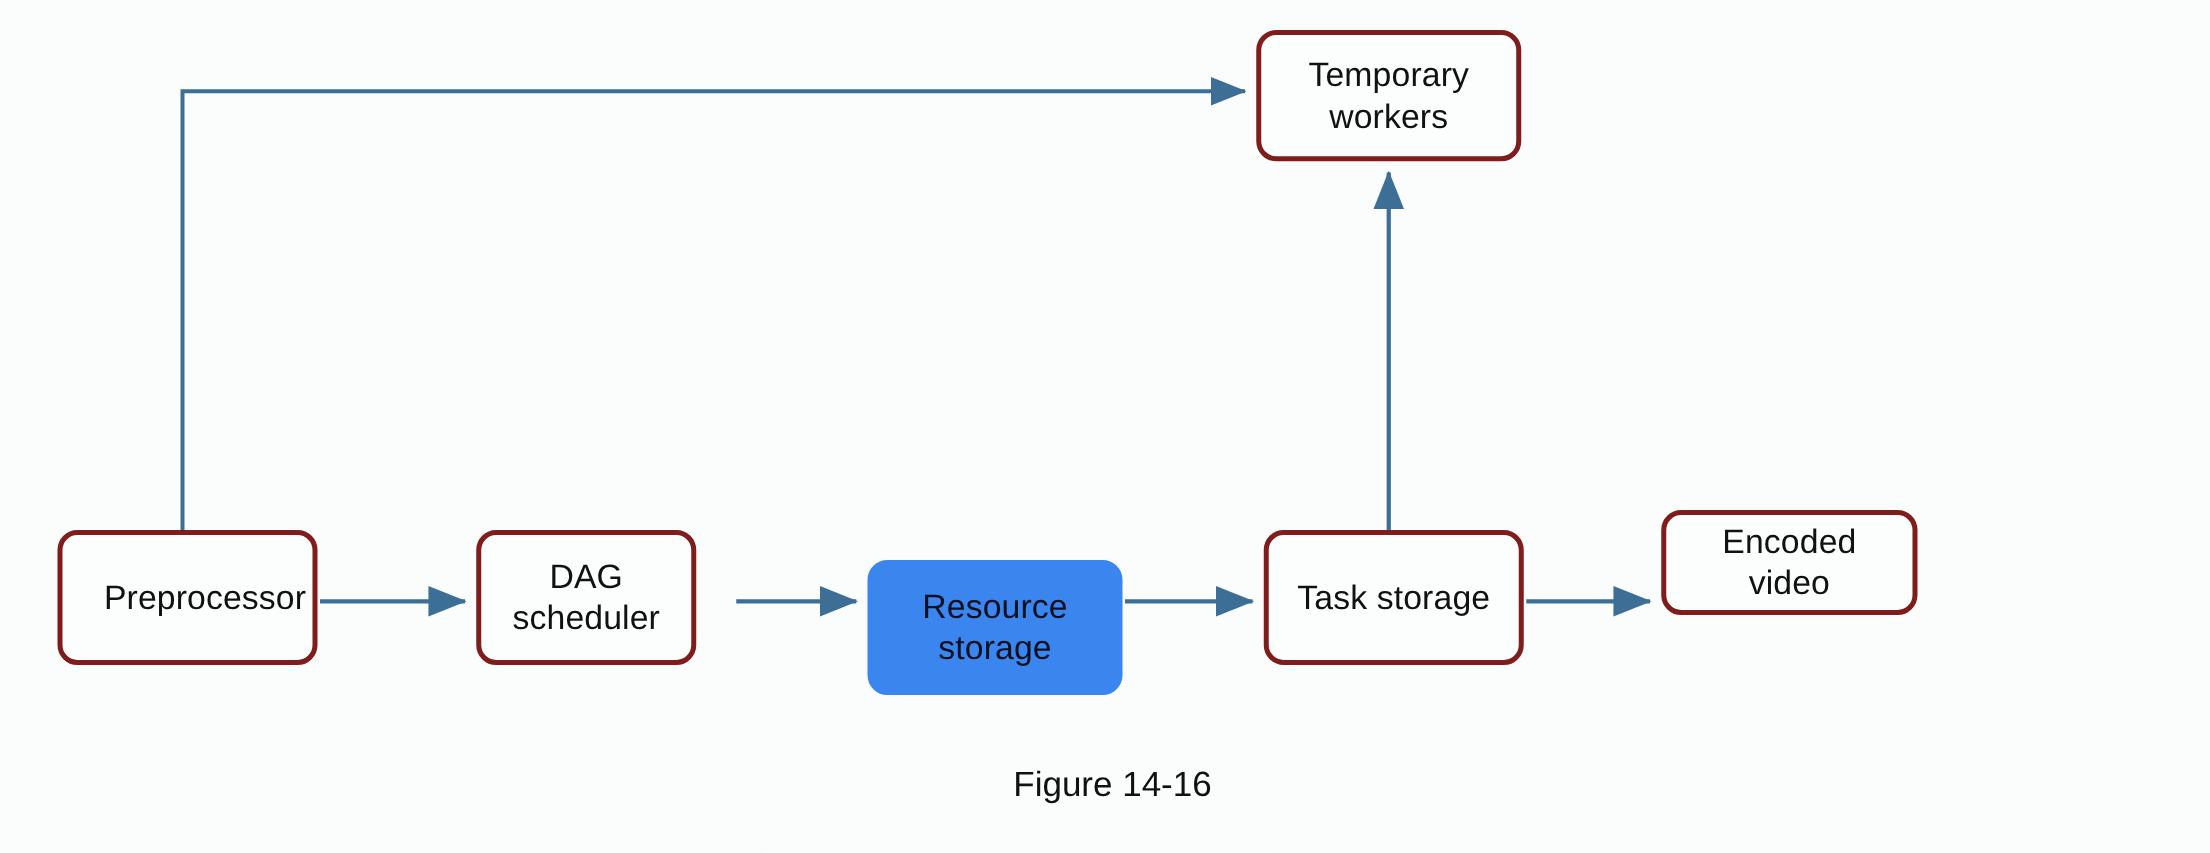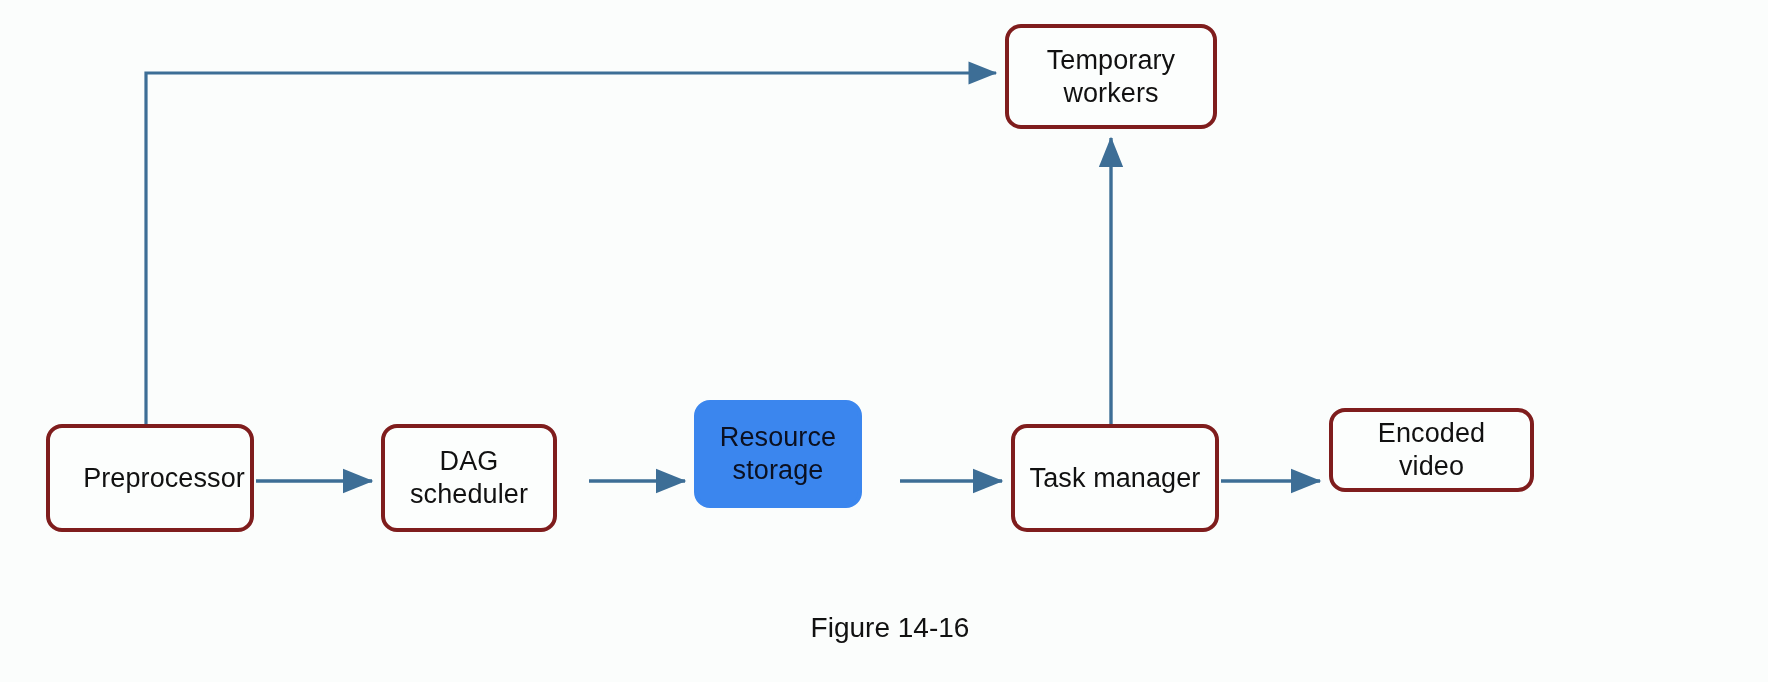--- a/index.html
+++ b/index.html
@@ -99,29 +99,29 @@
     <span class="label">Preprocessor</span>
   </div>
 
   <div class="node" style="left:381px; top:424px; width:176px; height:108px;">
     <span>
       <span class="label">DAG</span>
       <span class="label">scheduler</span>
     </span>
   </div>
 
-  <div class="node accent" style="left:694px; top:400px; width:168px; height:108px;">
+  <div class="node accent" style="left:694px; top:448px; width:204px; height:108px;">
     <span>
       <span class="label">Resource</span>
       <span class="label">storage</span>
     </span>
   </div>
 
   <div class="node" style="left:1011px; top:424px; width:208px; height:108px;">
-    <span class="label">Task manager</span>
+    <span class="label">Task storage</span>
   </div>
 
   <div class="node" style="left:1329px; top:408px; width:205px; height:84px;">
     <span>
       <span class="label">Encoded</span>
       <span class="label">video</span>
     </span>
   </div>
 
   <div class="node" style="left:1005px; top:24px; width:212px; height:105px;">

